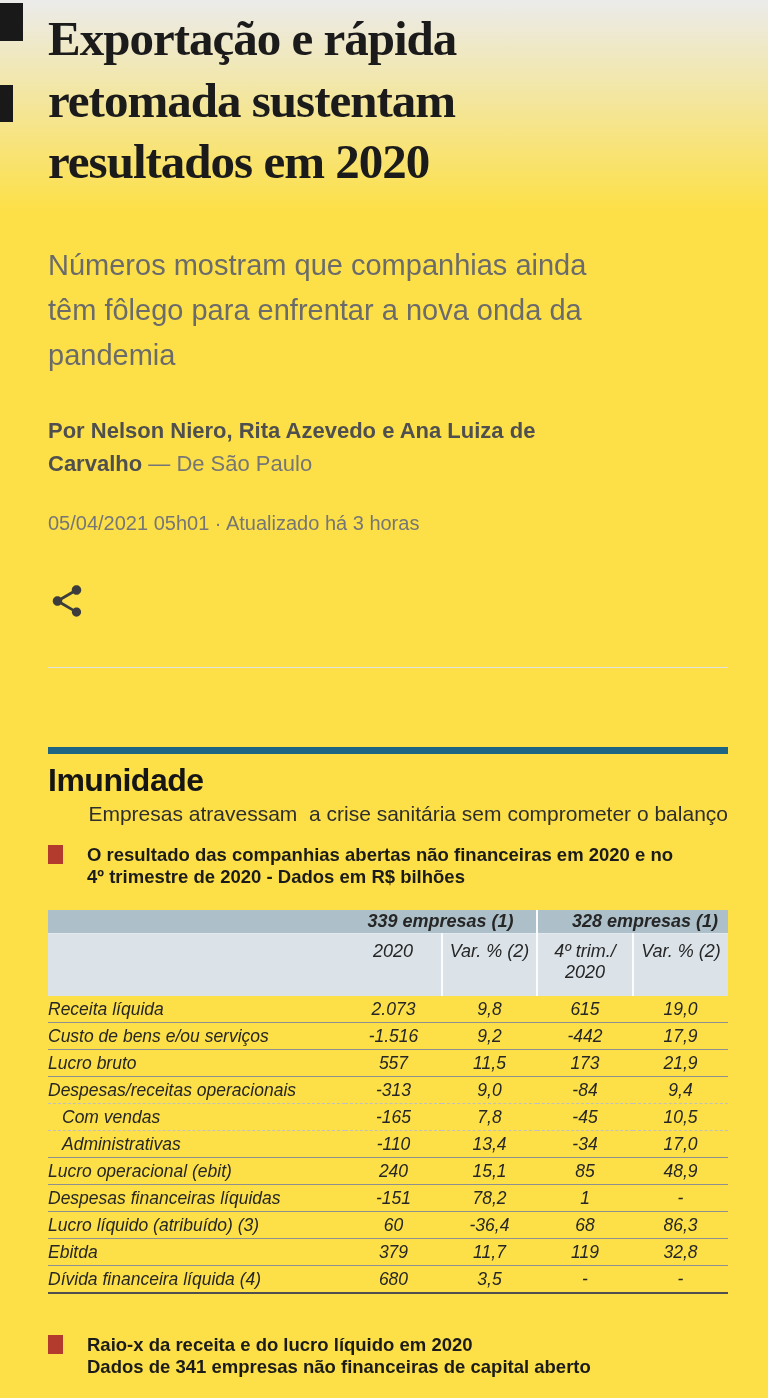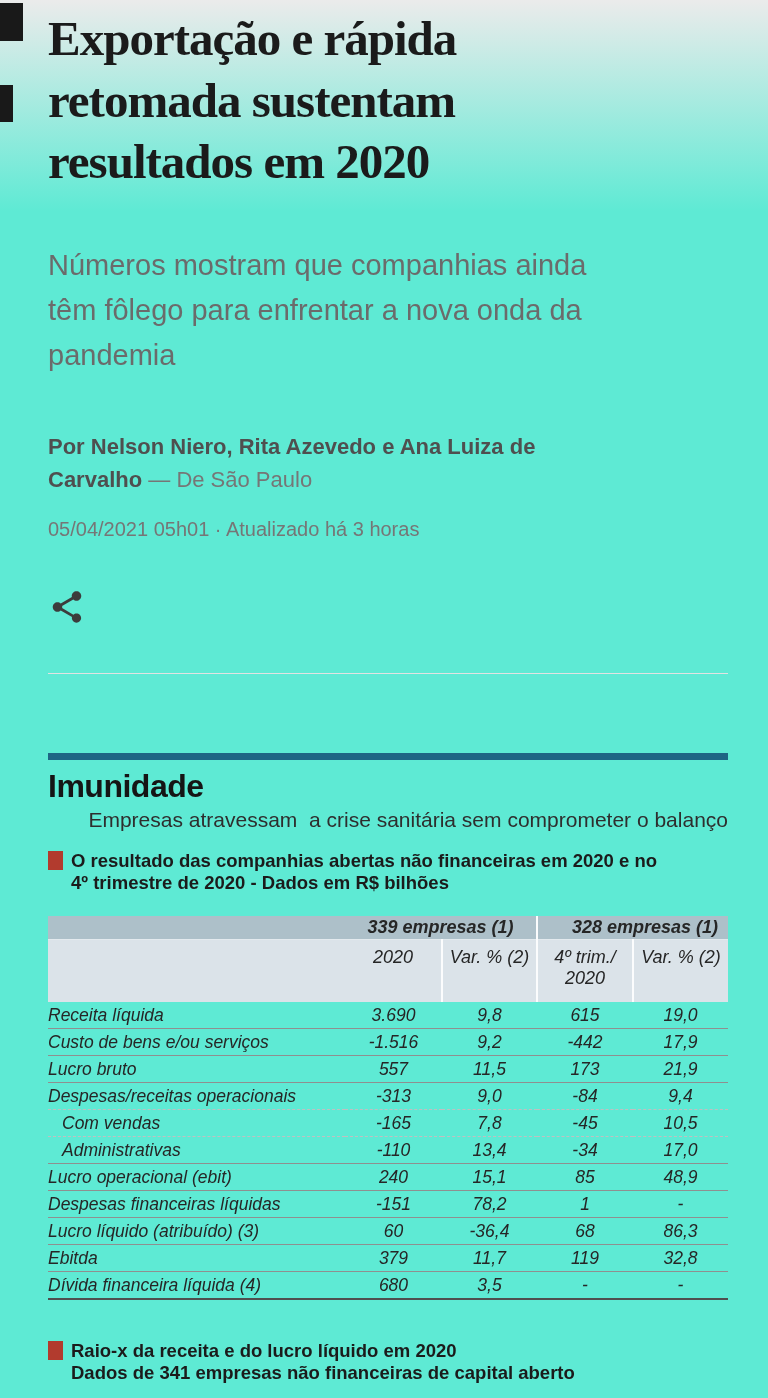--- a/index.html
+++ b/index.html
@@ -4,21 +4,21 @@
 <style>
   * { margin: 0; padding: 0; box-sizing: border-box; }
   html, body { background: #ffffff; }
   body { font-family: "Liberation Sans", sans-serif; }
 
   .page {
     position: relative;
     width: 768px;
     height: 1398px;
     overflow: hidden;
-    background: #5eead4;
+    background: #fde047;
   }
   .top-gradient {
     position: absolute; top: 0; left: 0; right: 0; height: 235px;
     background: linear-gradient(180deg, #ebebeb 0%, rgba(253,253,253,0) 90%);
     pointer-events: none;
   }
   .edge-artifact { position: absolute; left: 0; background: #191919; }
   .edge-artifact.a1 { top: 3px; width: 23px; height: 38px; }
   .edge-artifact.a2 { top: 85px; width: 13px; height: 37px; }
 
@@ -34,28 +34,28 @@
     white-space: pre-line;
   }
   p.subtitle {
     margin-top: 50px;
     font-size: 29px;
     line-height: 1.55;
     color: #6b6b6b;
     white-space: pre-line;
   }
   p.byline {
-    margin-top: 52px;
+    margin-top: 36px;
     font-size: 22px;
     line-height: 1.5;
     white-space: pre-line;
   }
   .byline .authors { font-weight: 700; color: #4f4f4f; }
   .byline .location { font-weight: 400; color: #767676; }
-  p.pubdate { margin-top: 22px; font-size: 20px; color: #767676; }
+  p.pubdate { margin-top: 32px; font-size: 20px; color: #767676; }
 
   button.share {
     display: block;
     margin-top: 46px;
     width: 40px; height: 40px;
     background: none; border: none; padding: 0;
     cursor: pointer;
   }
   button.share svg { display: block; width: 38px; height: 38px; fill: #3c3c3c; }
 
@@ -71,21 +71,21 @@
     color: #151515;
   }
   p.graf-sub {
     margin-top: 3px;
     font-size: 21px;
     color: #2e2e2e;
     white-space: pre-wrap;
     text-align: right;
   }
 
-  .note { margin-top: 18px; display: flex; gap: 8px; }
+  .note { margin-top: 18px; display: flex; gap: 24px; }
   .note .bullet { flex: 0 0 15px; width: 15px; height: 19px; margin-top: 1px; background: #b23b2e; }
   .note .note-text {
     font-size: 18.5px;
     font-weight: 700;
     line-height: 22px;
     color: #1b1b1b;
     white-space: pre-line;
   }
   .note.note2 { margin-top: 40px; }
 
@@ -184,21 +184,21 @@
             <th style="background: rgb(219, 227, 233);"></th>
             <th style="background: rgb(219, 227, 233);">2020</th>
             <th class="divided" style="background: rgb(219, 227, 233);">Var. % (2)</th>
             <th class="divided" style="background: rgb(219, 227, 233);">4º trim./ 2020</th>
             <th class="divided" style="background: rgb(219, 227, 233);">Var. % (2)</th>
           </tr>
         </thead>
         <tbody>
             <tr>
               <td class="row-label">Receita líquida</td>
-              <td class="row-value">3.690</td>
+              <td class="row-value">2.073</td>
               <td class="row-value">9,8</td>
               <td class="row-value">615</td>
               <td class="row-value">19,0</td>
             </tr>
             <tr>
               <td class="row-label">Custo de bens e/ou serviços</td>
               <td class="row-value">-1.516</td>
               <td class="row-value">9,2</td>
               <td class="row-value">-442</td>
               <td class="row-value">17,9</td>

